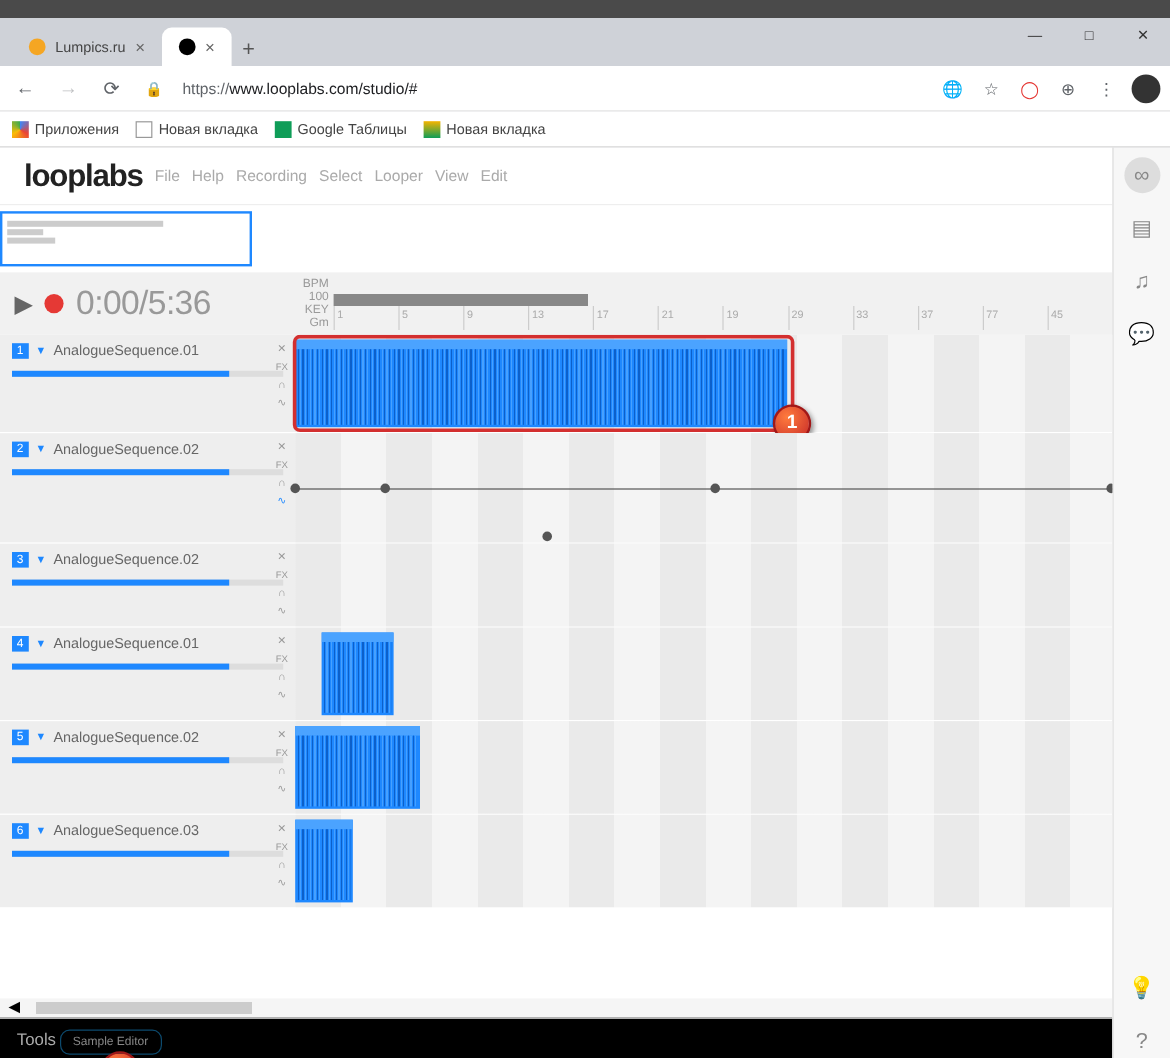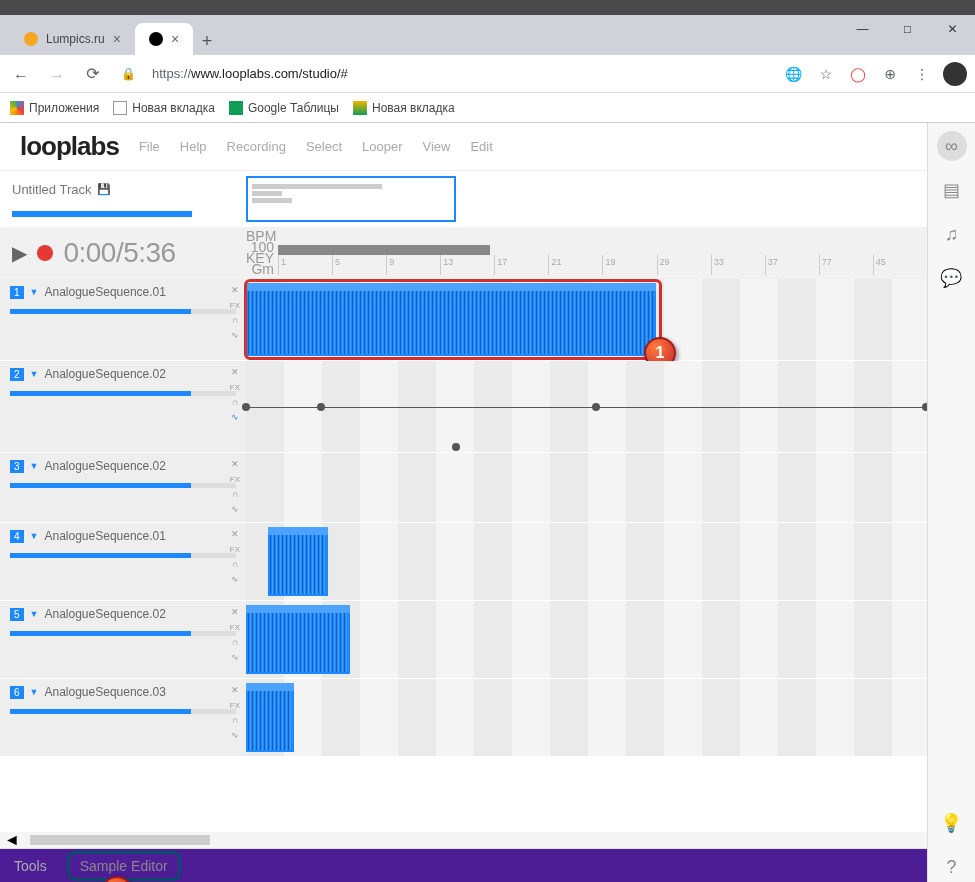--- a/index.html
+++ b/index.html
@@ -20,36 +20,36 @@
 .url .proto{color:#5f6368}
 .addr-icon{width:22px;height:22px;display:flex;align-items:center;justify-content:center;color:#5f6368;font-size:14px}
 .bookmarks-row{display:flex;align-items:center;height:30px;background:#fff;padding:0 10px;gap:14px;border-bottom:1px solid #ccc;font-size:12px;color:#444}
 .bm{display:flex;align-items:center;gap:5px}
 .bm .ico{width:14px;height:14px;display:inline-block}
 .app-area{display:flex;height:759px}
 .main-col{flex:1;display:flex;flex-direction:column;background:#fff}
 .side-rail{width:48px;background:#f7f7f7;border-left:1px solid #ddd;display:flex;flex-direction:column;align-items:center;padding-top:8px;gap:14px}
 .side-rail .ic{width:30px;height:30px;display:flex;align-items:center;justify-content:center;color:#888;font-size:18px}
 .side-rail .spacer{flex:1}
-.menubar{display:flex;align-items:center;height:48px;padding:0 20px;gap:20px;border-bottom:1px solid #eee}
+.menubar{display:flex;align-items:center;height:48px;padding:0 20px;gap:10px;border-bottom:1px solid #eee}
 .logo{font-size:26px;font-weight:600;color:#222;letter-spacing:-1px}
 .menubar .m{font-size:13px;color:#aaa}
 .track-title-row{display:flex;align-items:center;height:56px}
 .tt-left{width:246px;padding:10px 12px}
 .tt-name{font-size:13px;color:#777;display:flex;align-items:center;gap:6px}
 .tt-bar{height:6px;background:#1e88ff;width:180px;margin-top:14px}
 .minimap{flex:1;padding:6px 0}
 .mm-box{width:210px;height:46px;border:2px solid #1e88ff;padding:4px}
 .mm-line{height:5px;background:#ccc;margin:2px 0}
 .transport-row{display:flex;align-items:center;height:52px;background:#f1f1f1}
 .transport{width:246px;display:flex;align-items:center;padding:0 12px;gap:10px}
 .play{font-size:20px;color:#666}
 .rec{width:16px;height:16px;background:#e53935;border-radius:50%}
 .timecode{font-size:28px;color:#999;letter-spacing:-0.5px}
-.bpm-key{width:32px;font-size:14px;color:#999;text-align:right;line-height:11px;padding-right:4px}
+.bpm-key{width:32px;font-size:10px;color:#999;text-align:right;line-height:11px;padding-right:4px}
 .ruler{flex:1;position:relative;height:52px}
 .ruler-top{height:10px;background:#888;width:212px;position:absolute;top:18px;left:0}
 .ruler-ticks{position:absolute;top:28px;left:0;right:0;height:20px;display:flex}
 .tick{flex:1;border-left:1px solid #ccc;font-size:9px;color:#aaa;padding-left:2px;padding-top:2px}
 .tracks{flex:1;overflow:hidden;position:relative}
 .track{display:flex;border-bottom:1px solid #fff}
 .track-head{width:246px;background:#eee;padding:6px 10px;position:relative}
 .th-top{display:flex;align-items:center;gap:6px;font-size:12px;color:#666}
 .tnum{background:#1e88ff;color:#fff;font-size:10px;padding:1px 4px}
 .tdrop{color:#1e88ff;font-size:9px}
@@ -64,24 +64,24 @@
 .clip::after{content:"";position:absolute;inset:8px 2px 2px 2px;background:repeating-linear-gradient(to right,#0a5bc4 0,#0a5bc4 1px,transparent 1px,transparent 2px,#4ba3ff 2px,#4ba3ff 3px,transparent 3px,transparent 4px);opacity:0.9}
 .clip-head{position:absolute;top:0;left:0;right:0;height:8px;background:#4ba3ff}
 .t1{height:82px}
 .t2{height:92px}
 .t3{height:70px}
 .tx{height:78px}
 .highlight-box{position:absolute;border:3px solid #d32f2f;border-radius:6px;pointer-events:none}
 .automation{position:absolute;top:50%;left:0;right:0;height:1px;background:#555}
 .auto-pt{position:absolute;width:8px;height:8px;background:#555;border-radius:50%;transform:translate(-50%,-50%)}
 .callout{position:absolute;width:32px;height:32px;border-radius:50%;background:radial-gradient(circle at 35% 30%,#ff7b3d,#c62828);border:2px solid #a01818;display:flex;align-items:center;justify-content:center;color:#fff;font-weight:bold;font-size:16px;box-shadow:2px 2px 4px rgba(0,0,0,0.4)}
-.bottom-tools{height:34px;background:#4c1d95;border-top:1px solid #ddd;display:flex;align-items:center;padding:16px 14px;gap:20px;font-size:14px;color:#aaa}
+.bottom-tools{height:34px;background:#000000;border-top:1px solid #ddd;display:flex;align-items:center;padding:16px 14px;gap:3px;font-size:14px;color:#aaa}
 .hscroll{height:16px;background:#f5f5f5;display:flex;align-items:center;padding:0 4px}
 .hscroll .bar{height:10px;background:#ccc;width:180px;margin-left:10px}
-.sample-btn{border:3px solid #0c4a6e;border-radius:8px;padding:4px 10px;font-size:14px;color:#888;position:relative}
+.sample-btn{border:1px solid #0c4a6e;border-radius:8px;padding:4px 10px;font-size:10px;color:#888;position:relative}
 .avatar{width:24px;height:24px;border-radius:50%;background:#333}
 </style>
 </head>
 <body>
 
 <div class="browser-chrome">
   <div class="titlebar"></div>
   <div class="win-controls">
     <div class="win-btn">—</div>
     <div class="win-btn">□</div>
@@ -138,27 +138,20 @@
       <div class="logo">looplabs</div>
       <div class="m">File</div>
       <div class="m">Help</div>
       <div class="m">Recording</div>
       <div class="m">Select</div>
       <div class="m">Looper</div>
       <div class="m">View</div>
       <div class="m">Edit</div>
     </div>
     <div class="track-title-row">
-      <div class="tt-left">
-        <div class="tt-name">
-            <span>Untitled Track</span>
-            <span style="font-size:11px;color:#aaa">💾</span>
-          </div>
-        <div class="tt-bar"></div>
-      </div>
       <div class="minimap">
         <div class="mm-box">
           <div class="mm-line" style="width:130px"></div>
           <div class="mm-line" style="width:30px"></div>
           <div class="mm-line" style="width:40px"></div>
         </div>
       </div>
     </div>
     <div class="transport-row">
       <div class="transport">

